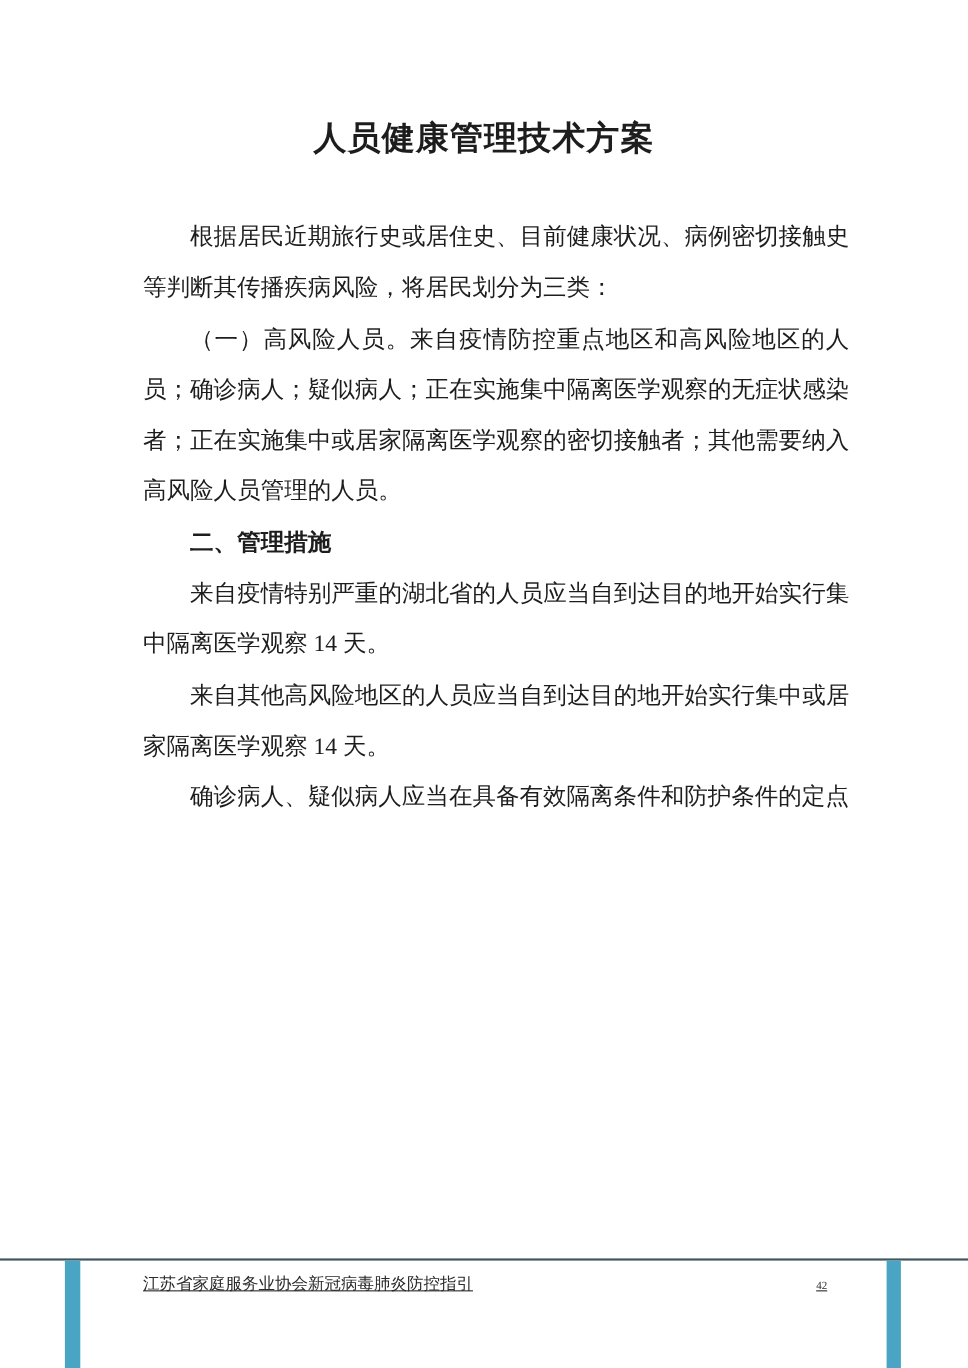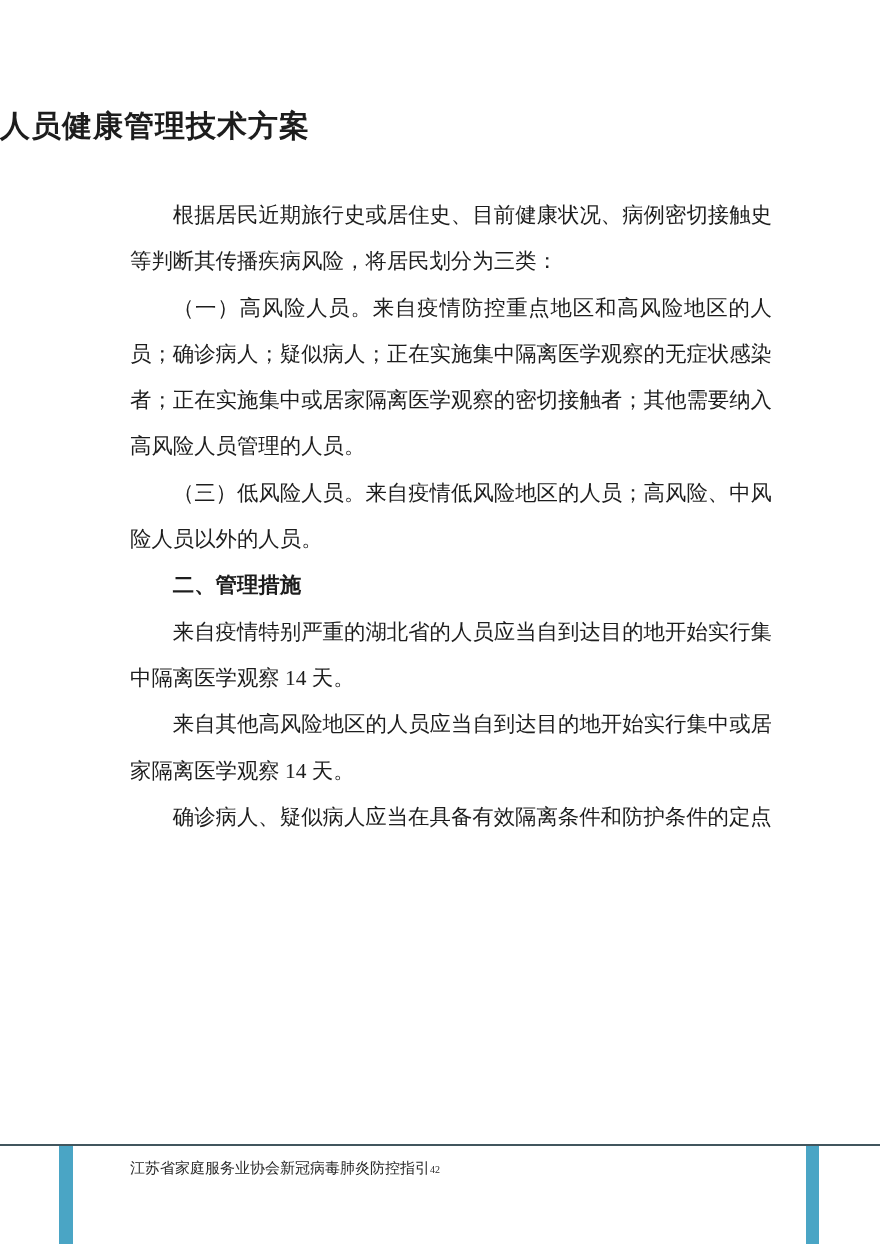--- a/index.html
+++ b/index.html
@@ -11,21 +11,21 @@
     width: 880px;
     height: 1244px;
     position: relative;
     overflow: hidden;
     font-family: "Liberation Serif", "DejaVu Serif", serif;
     color: #1d1d1d;
   }
   .doc-title {
     margin: 0;
     padding-top: 104px;
-    text-align: left;
+    text-align: center;
     font-size: 30px;
     line-height: 44px;
     font-weight: bold;
     letter-spacing: 1px;
   }
   .content {
     margin-top: 44px;
     margin-left: 130px;
     width: 642px;
     font-size: 21.4px;
@@ -53,38 +53,39 @@
     bottom: 0;
   }
   .accent-bar.left  { left: 59px;  width: 14px; }
   .accent-bar.right { left: 806px; width: 13px; }
   .footer-row {
     position: absolute;
     top: 1156px;
     left: 130px;
     right: 128px;
     display: flex;
+    justify-content: space-between;
     align-items: baseline;
     font-size: 15px;
     line-height: 24px;
     color: #2a2a2a;
+    text-decoration: underline;
   }
   .footer-page-number {
     font-size: 10px;
   }
 </style>
 </head>
 <body style="color: rgb(29, 29, 29);">
 
 <h1 class="doc-title">人员健康管理技术方案</h1>
 
 <div class="content">
   <p>根据居民近期旅行史或居住史、目前健康状况、病例密切接触史等判断其传播疾病风险，将居民划分为三类：</p>
   <p>（一）高风险人员。来自疫情防控重点地区和高风险地区的人员；确诊病人；疑似病人；正在实施集中隔离医学观察的无症状感染者；正在实施集中或居家隔离医学观察的密切接触者；其他需要纳入高风险人员管理的人员。</p>
-  <p>（三）低风险人员。来自疫情低风险地区的人员；高风险、中风险人员以外的人员。</p>
   <p class="heading">二、管理措施</p>
   <p>来自疫情特别严重的湖北省的人员应当自到达目的地开始实行集中隔离医学观察 14 天。</p>
   <p>来自其他高风险地区的人员应当自到达目的地开始实行集中或居家隔离医学观察 14 天。</p>
   <p>确诊病人、疑似病人应当在具备有效隔离条件和防护条件的定点</p>
 </div>
 
 <div class="footer-rule" style="background: rgb(65, 86, 94);"></div>
 <div class="accent-bar left" style="background: rgb(74, 165, 197);"></div>
 <div class="accent-bar right" style="background: rgb(74, 165, 197);"></div>
 

